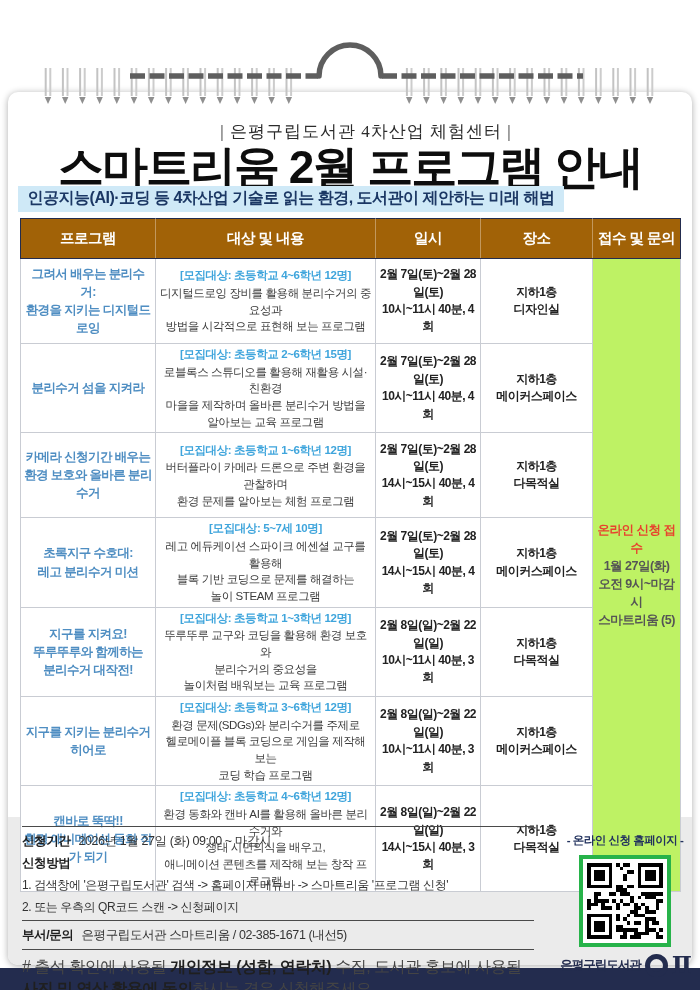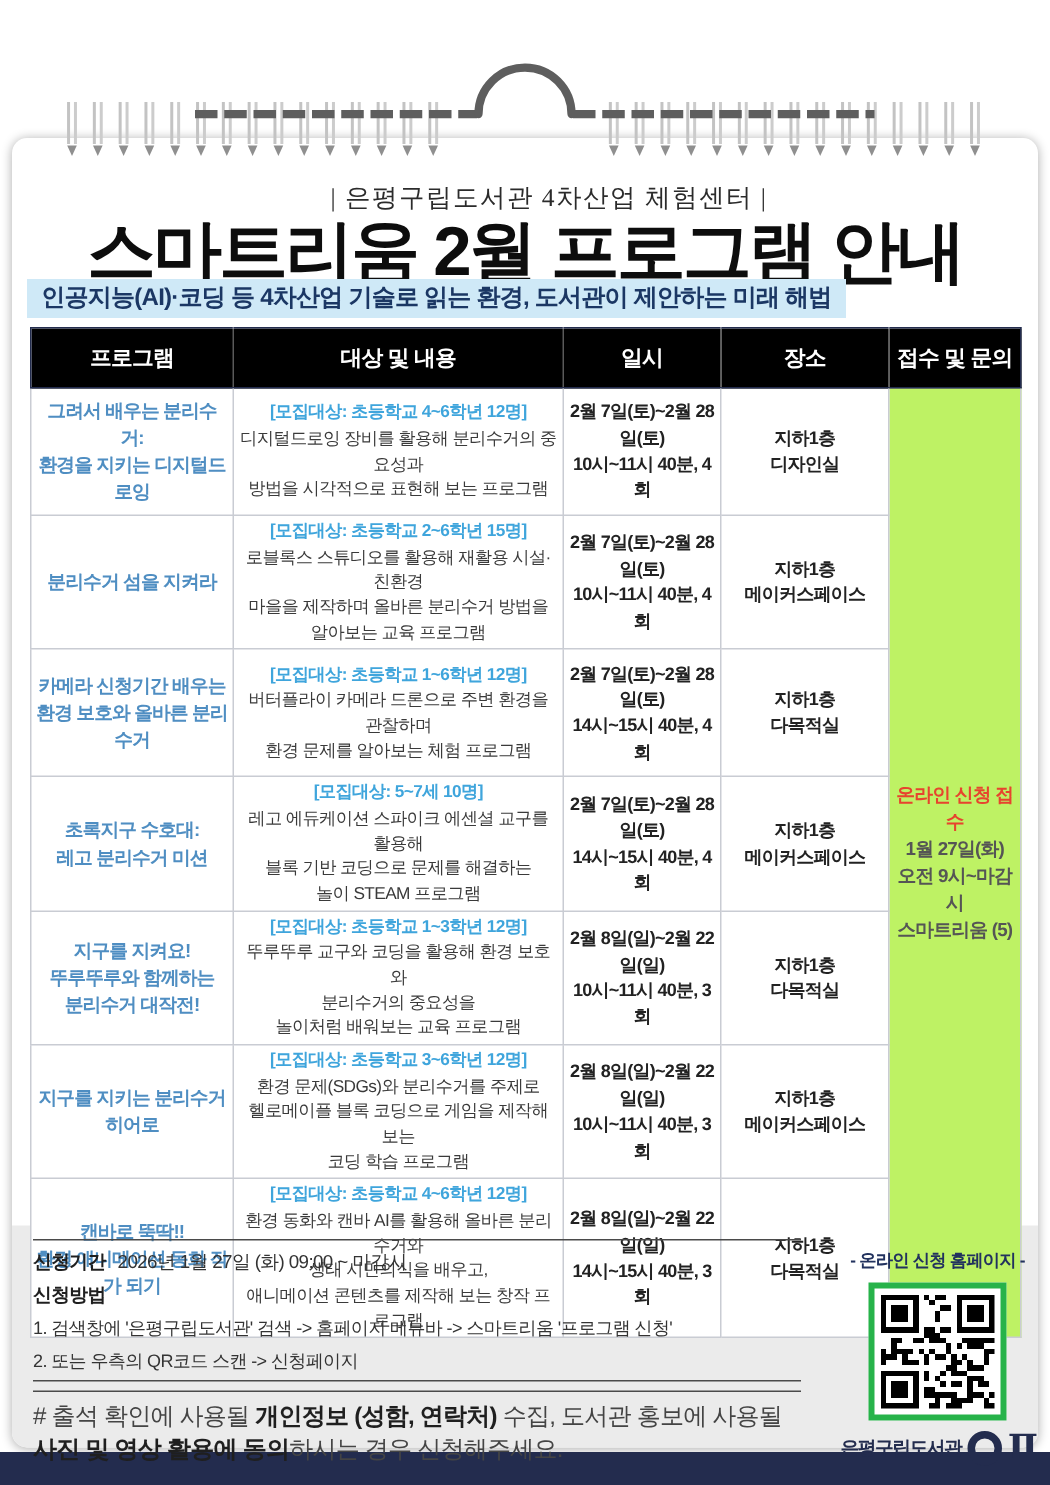--- a/index.html
+++ b/index.html
@@ -44,21 +44,21 @@
   table.prog{
     position:absolute;left:20px;top:218px;width:660px;z-index:3;
     border-collapse:collapse;table-layout:fixed;background:#fff;
   }
   table.prog col.c1{width:135px}
   table.prog col.c2{width:220px}
   table.prog col.c3{width:105px}
   table.prog col.c4{width:112px}
   table.prog col.c5{width:88px}
   table.prog th{
-    background:#000000;color:#ffffff;font-size:14.5px;font-weight:bold;
+    background:#a16207;color:#ffffff;font-size:14.5px;font-weight:bold;
     height:37px;border:1px solid #232c4e;border-right:1px solid rgba(255,255,255,0.35);
     letter-spacing:-0.5px;
   }
   table.prog th:last-child{border-right:1px solid #232c4e;}
   table.prog td{
     border:1px solid #c9ccd3;text-align:center;vertical-align:middle;
     height:80px;padding:2px 3px;white-space:pre-line;line-height:1.45;
   }
   td.program{color:#4f8ec2;font-weight:bold;font-size:12.5px;letter-spacing:-0.6px;}
   td.content{font-size:11.5px;color:#3a3a3a;letter-spacing:-0.4px;}
@@ -318,20 +318,23 @@
     <div class="rule"></div>
     <div class="f-line">
       <span class="f-label">신청기간</span><span>2026년 1월 27일 (화) 09:00 ~ 마감시</span>
     </div>
     <div class="f-line">
       <span class="f-label">신청방법</span>
     </div>
     <div class="f-step">1. 검색창에 '은평구립도서관' 검색 -&gt; 홈페이지 메뉴바 -&gt; 스마트리움 '프로그램 신청'</div>
     <div class="f-step mb2">2. 또는 우측의 QR코드 스캔 -&gt; 신청페이지</div>
     <div class="rule"></div>
+    <div class="f-line">
+      <span class="f-label">부서/문의</span><span>은평구립도서관 스마트리움 / 02-385-1671 (내선5)</span>
+    </div>
     <div class="rule"></div>
     <div class="f-note">
       <span># 출석 확인에 사용될 </span><b>개인정보 (성함, 연락처)</b><span> 수집, 도서관 홍보에 사용될 </span><b>사진 및 영상 활용에 동의</b><span>하시는 경우 신청해주세요.</span>
     </div>
     <div class="f-note">
       <span># 도서관 주차공간이 협소하여 자가 차량 이용을 자제해 주시고 </span><b>대중교통을 이용</b><span>해 주시기 바랍니다.</span>
     </div>
   </div>
 
   <div class="footer-right">

